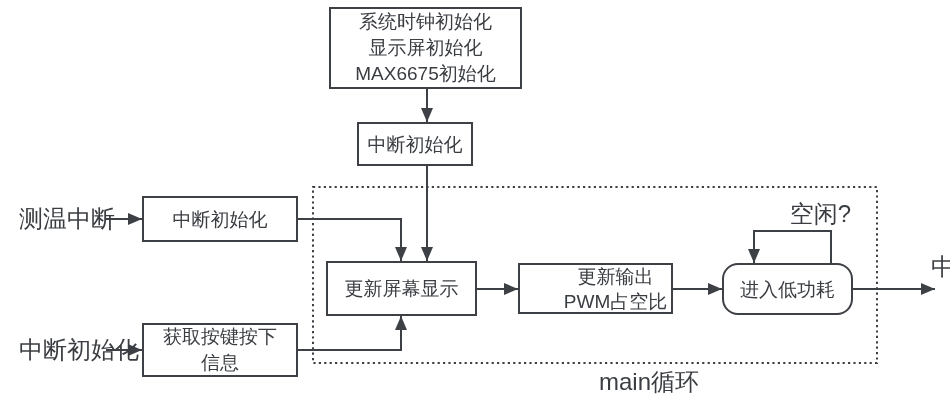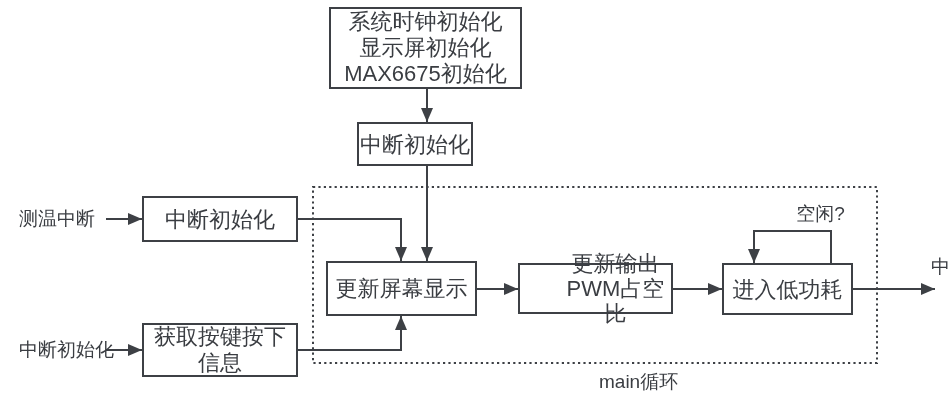--- a/index.html
+++ b/index.html
@@ -26,44 +26,44 @@
   }
   .node {
     position: absolute;
     box-sizing: border-box;
     background: #ffffff;
     border: 2px solid #3d4045;
     display: flex;
     align-items: center;
     justify-content: center;
     text-align: center;
-    font-size: 22px;
+    font-size: 19px;
     line-height: 25px;
     white-space: pre-line;
     color: #3a3d42;
     z-index: 2;
   }
   .flabel {
     position: absolute;
-    font-size: 19px;
+    font-size: 24px;
     line-height: 22px;
     white-space: nowrap;
     color: #3a3d42;
     z-index: 2;
   }
   .flabel.center { text-align: center; }
 
   
   #n-init-system   { left: 329px; top: 7px;   width: 193px; height: 82px; line-height: 26px; }
   #n-init-interrupt{ left: 357px; top: 122px; width: 116px; height: 44px; }
   #n-get-temp      { left: 142px; top: 196px; width: 156px; height: 46px; }
   #n-get-key       { left: 142px; top: 323px; width: 156px; height: 54px; line-height: 26px; }
   #n-update-screen { left: 326px; top: 261px; width: 151px; height: 55px; }
   #n-update-pwm    { left: 518px; top: 263px; width: 155px; height: 51px; padding-left: 40px; }
-  #n-low-power     { left: 722px; top: 263px; width: 131px; height: 52px; }
+  #n-low-power     { left: 722px; top: 263px; width: 131px; height: 52px; border-radius: 16px; }
 
   
   #l-temp-interrupt { left: 19px;  top: 208px; }
   #l-key-interrupt  { left: 19px;  top: 339px; }
   #l-idle           { left: 782px; top: 203px; width: 77px; }
   #l-interrupt      { left: 887px; top: 256px; margin-left: 44px; }
   #l-main-loop      { left: 599px; top: 371px; }
 </style>
 </head>
 <body>

